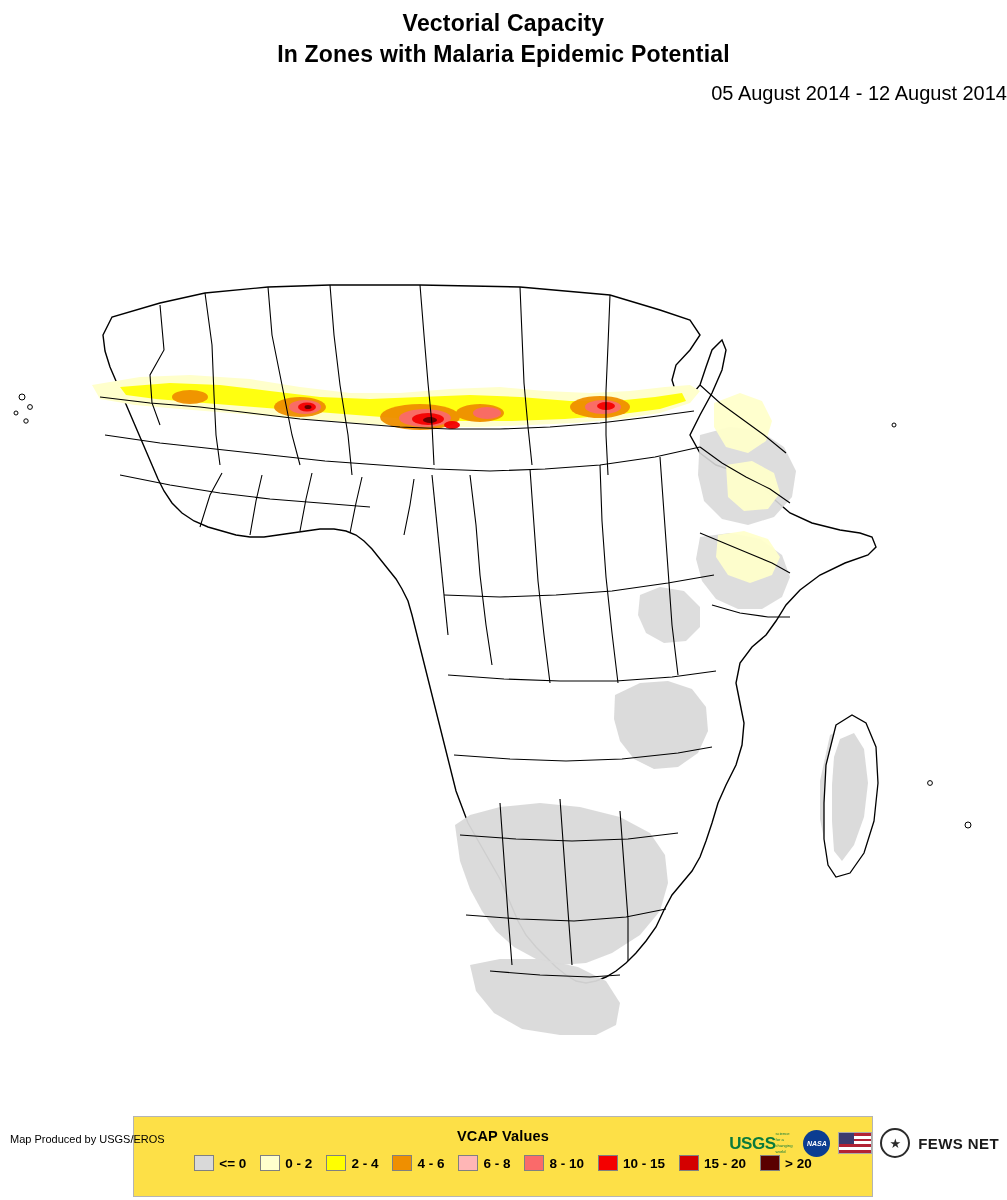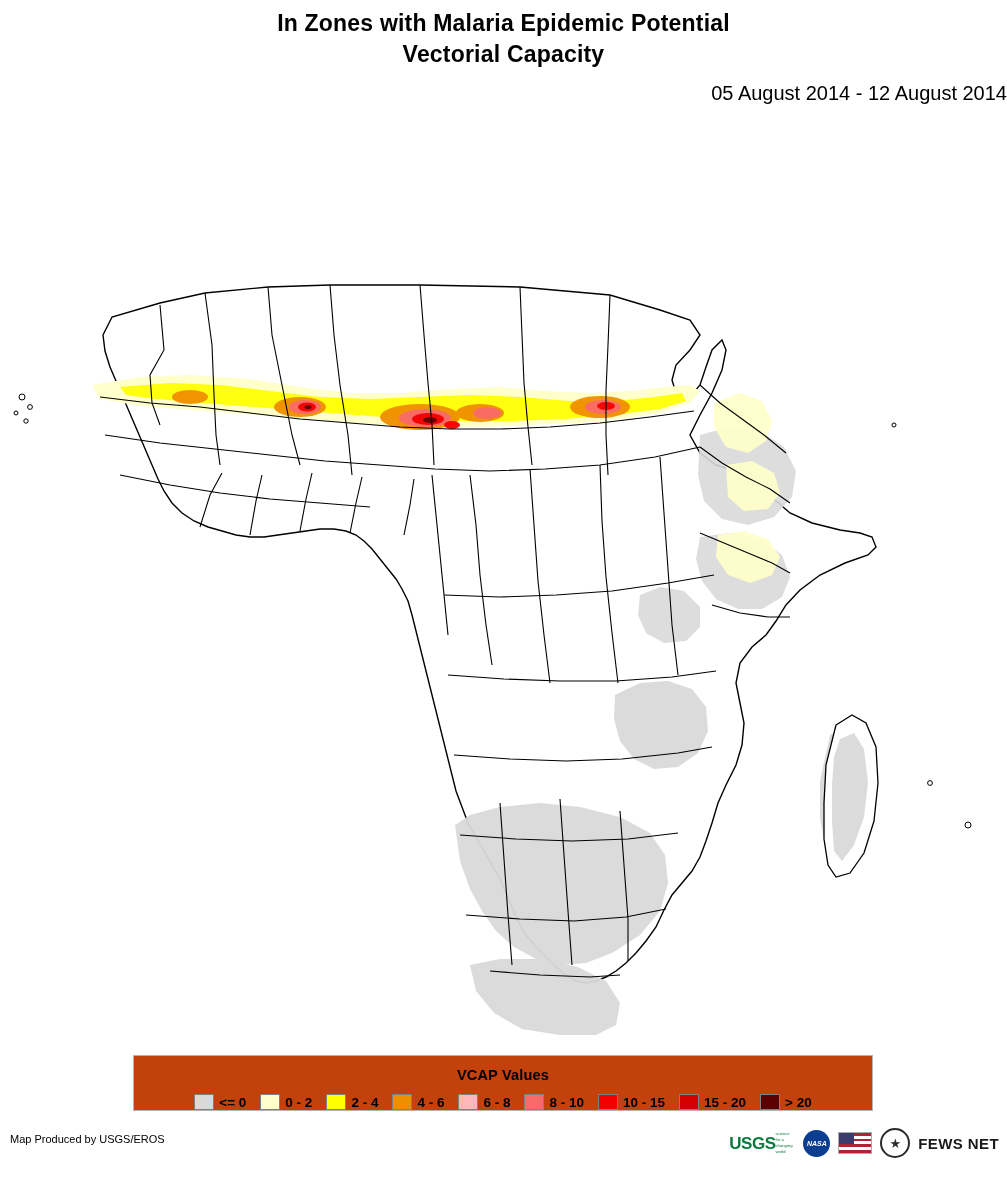--- a/index.html
+++ b/index.html
@@ -45,25 +45,25 @@
     left: 0;
     width: 1007px;
     height: 900px;
   }
   .map-svg { display: block; }
 
   
   .legend-box {
     position: absolute;
     left: 133px;
-    top: 1055px;
+    top: 1116px;
     width: 740px;
-    height: 56px;
+    height: 81px;
     border: 1px solid #b4b4b4;
-    background: #c2410c;
+    background: #fde047;
     box-sizing: border-box;
   }
   .legend-title {
     text-align: center;
     font-size: 14.5px;
     font-weight: bold;
     margin-top: 11px;
     letter-spacing: 0.2px;
   }
   .legend-items {
@@ -173,22 +173,22 @@
     font-size: 15px;
     font-weight: bold;
     letter-spacing: 0.4px;
     color: #1a1a1a;
   }
 </style>
 </head>
 <body>
 
 <div class="title-block">
+  <div class="title-line">Vectorial Capacity</div>
   <div class="title-line">In Zones with Malaria Epidemic Potential</div>
-  <div class="title-line">Vectorial Capacity</div>
   <div class="subtitle-line">05 August 2014 - 12 August 2014</div>
 </div>
 
 <div class="map-area">
   <svg class="map-svg" width="1007" height="900" viewBox="0 0 1007 900">
 
     <g>
 
       <path fill="#ffffff" stroke="#000000" stroke-width="1.4" d="M103,200 L112,182 L160,168 L205,158 L268,152 L330,150 L420,150 L520,152 L610,160 L660,175
            L690,185 L700,200 L690,215 L676,230 L672,245 L676,258 L690,262 L700,250 L706,232 L712,215

